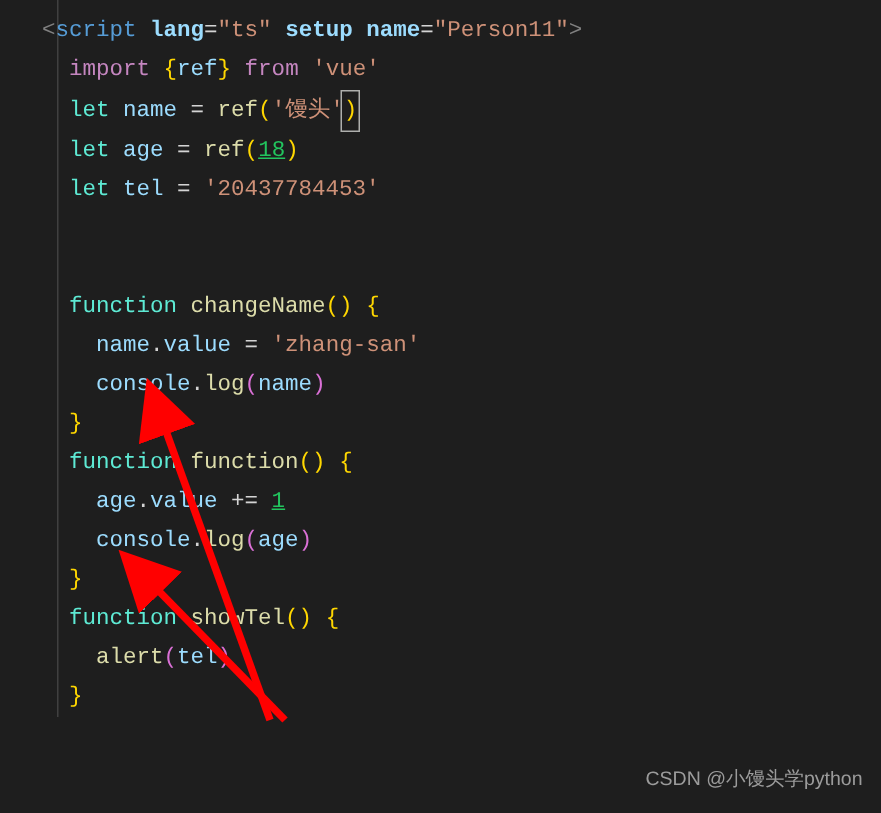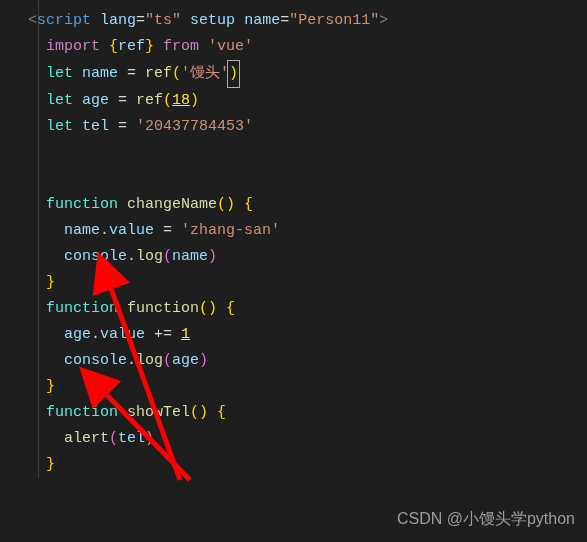--- a/index.html
+++ b/index.html
@@ -23,27 +23,27 @@
     position: absolute;
     left: 0;
     top: 0;
     bottom: 0;
     width: 1px;
     background: #404040;
   }
   .g1 { left: 38px; }
   .tag { color: #808080; }
   .tagname { color: #569cd6; margin-top: 44px; }
-  .attr { color: #9cdcfe; }
+  .attr { color: #9cdcfe; font-weight: bold; }
   .str { color: #ce9178; }
   .kw { color: #5eead4; }
   .kw2 { color: #c586c0; }
   .func { color: #dcdcaa; }
   .var { color: #9cdcfe; }
-  .num { color: #fde047; text-decoration: underline; }
+  .num { color: #22c55e; text-decoration: underline; }
   .punc { color: #d4d4d4; }
   .brace { color: #ffd700; }
   .paren { color: #da70d6; }
   .cursor {
     border: 1px solid #aeafad;
     display: inline-block;
     margin-left: -2px;
     padding: 0 1px;
   }
   .arrows {
@@ -53,21 +53,21 @@
     width: 587px;
     height: 542px;
     pointer-events: none;
   }
   .watermark {
     position: absolute;
     bottom: 10px;
     right: 12px;
     color: #bfbfbf;
     font-family: sans-serif;
-    font-size: 16px;
+    font-size: 13px;
     opacity: 0.78;
   }
 </style>
 </head>
 <body>
 
 <div class="editor">
   <div class="indent-guide g1"></div>
 
   <div class="line"><span class="tag">&lt;</span><span class="tagname">script</span><span> </span><span class="attr">lang</span><span class="punc">=</span><span class="str">"ts"</span><span> </span><span class="attr">setup</span><span> </span><span class="attr">name</span><span class="punc">=</span><span class="str">"Person11"</span><span class="tag">&gt;</span></div>

